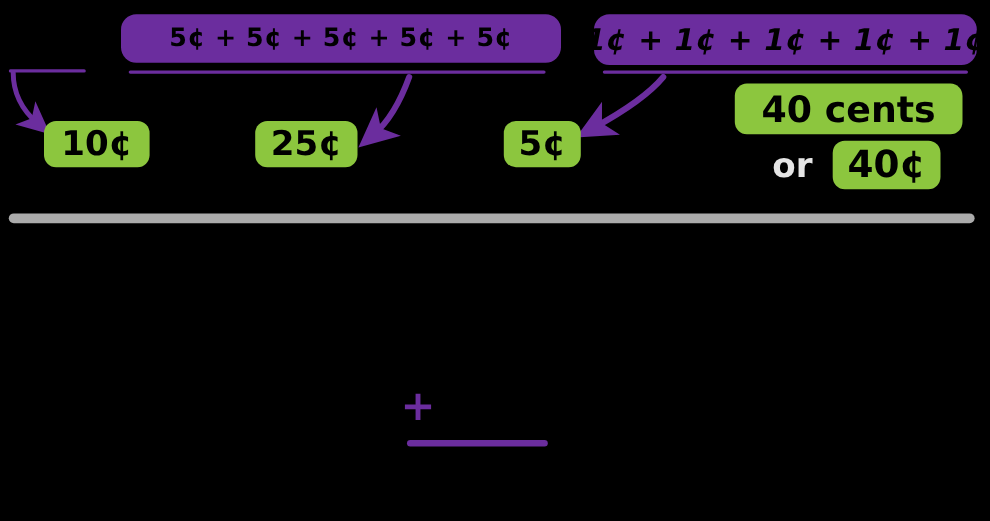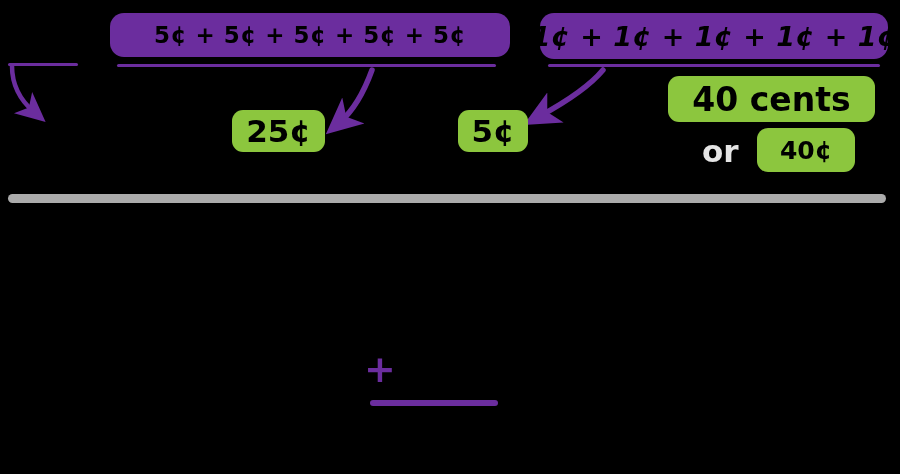--- a/index.html
+++ b/index.html
@@ -65,21 +65,21 @@
     display: flex;
     align-items: center;
     justify-content: center;
     font-weight: 700;
     white-space: nowrap;
   }
   #chip-10  { left: 40px;  top: 110px; width: 96px;  height: 42px; font-size: 31px; }
   #chip-25  { left: 232px; top: 110px; width: 93px;  height: 42px; font-size: 31px; }
   #chip-5   { left: 458px; top: 110px; width: 70px;  height: 42px; font-size: 31px; }
   #chip-40-words { left: 668px; top: 76px;  width: 207px; height: 46px; font-size: 33px; }
-  #chip-40-sym   { left: 757px; top: 128px; width: 98px;  height: 44px; font-size: 25px; }
+  #chip-40-sym   { left: 757px; top: 128px; width: 98px;  height: 44px; font-size: 34px; }
 
   
   #or-word {
     position: absolute;
     left: 702px;
     top: 133px;
     font-size: 31px;
     font-weight: 700;
     color: #e5e5e5;
     white-space: nowrap;
@@ -149,20 +149,21 @@
       </marker>
     </defs>
 
     <path d="M12,66 C12,86 20,100 34,112" stroke="#6B2D9E" stroke-width="4.5" fill="none" stroke-linecap="round" marker-end="url(#ah)"></path>
 
     <path d="M372,70 C364,92 354,110 340,122" stroke="#6B2D9E" stroke-width="5.5" fill="none" stroke-linecap="round" marker-end="url(#ah)"></path>
 
     <path d="M603,70 C588,88 562,104 540,116" stroke="#6B2D9E" stroke-width="5.5" fill="none" stroke-linecap="round" marker-end="url(#ah)"></path>
   </svg>
 
+  <div id="chip-10" class="green-chip">10¢</div>
 
   <div id="chip-25" class="green-chip">25¢</div>
 
   <div id="chip-5" class="green-chip">5¢</div>
 
   <div id="chip-40-words" class="green-chip">40 cents</div>
 
   <div id="or-word">or</div>
 
   <div id="chip-40-sym" class="green-chip">40¢</div>

